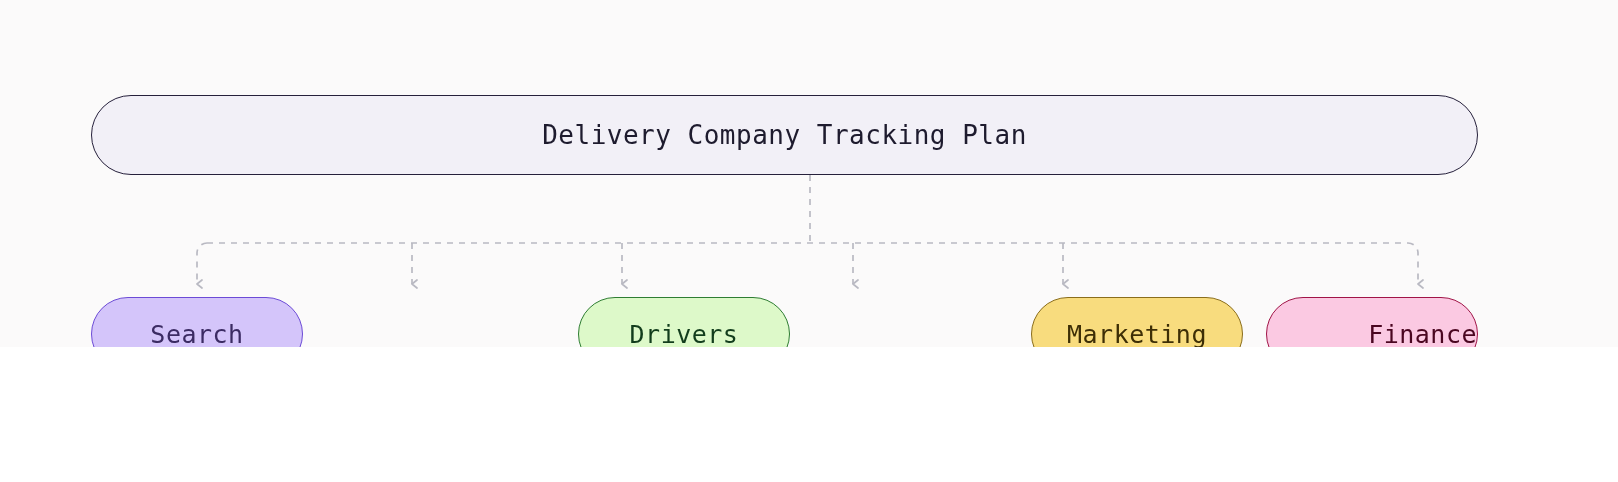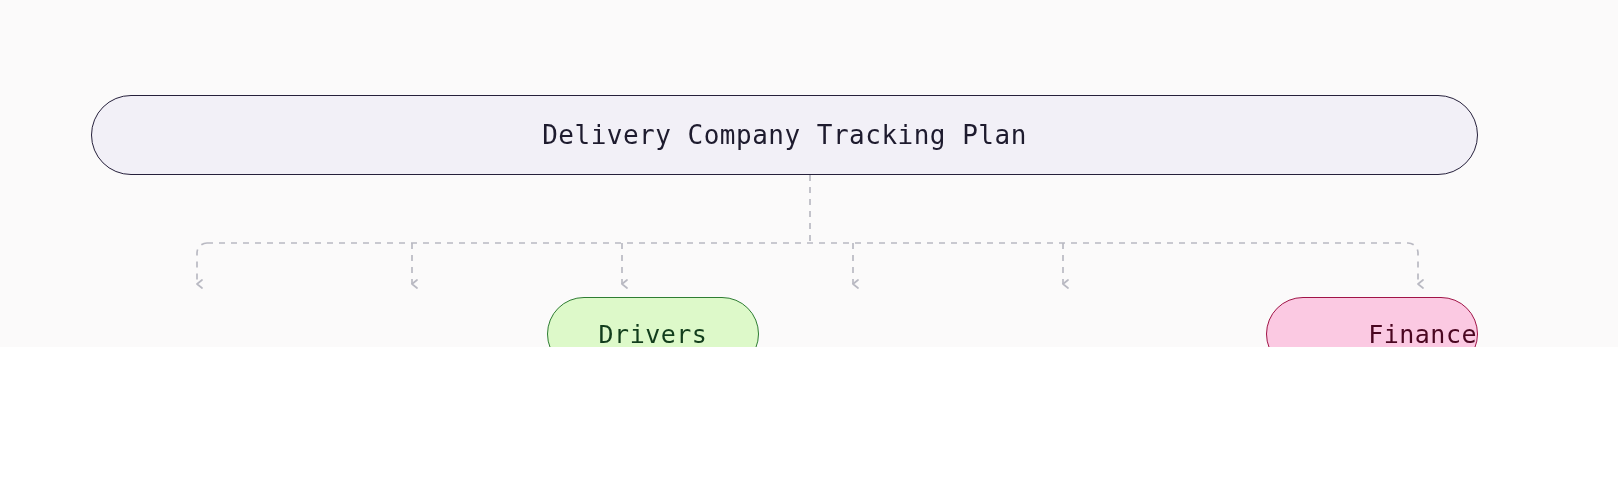--- a/index.html
+++ b/index.html
@@ -76,25 +76,31 @@
       <path d="M 853 243 L 853 284" marker-end="url(#arrowhead)"></path>
       <path d="M 1063 243 L 1063 284" marker-end="url(#arrowhead)"></path>
       <path d="M 1408 243 A 10 10 0 0 1 1418 253 L 1418 284" marker-end="url(#arrowhead)"></path>
     </g>
   </svg>
 
   <div class="node root-node" style="background: rgb(242, 240, 247); border-color: rgb(38, 32, 59); color: rgb(30, 27, 46);">
     <span class="leaf-label">Delivery Company Tracking Plan</span>
   </div>
 
+  <div class="node leaf-node" style="left: 91px; width: 212px; background: rgb(212, 197, 250); border-color: rgb(108, 75, 214); color: rgb(59, 43, 99);">
+    <span class="leaf-label">Search</span>
+  </div>
 
 
-  <div class="node leaf-node" style="left: 547px; width: 212px; background: rgb(221, 249, 201); border-color: rgb(46, 125, 50); color: rgb(18, 61, 28);">
+  <div class="node leaf-node" style="left: 578px; width: 212px; background: rgb(221, 249, 201); border-color: rgb(46, 125, 50); color: rgb(18, 61, 28);">
     <span class="leaf-label">Drivers</span>
   </div>
 
 
+  <div class="node leaf-node" style="left: 1031px; width: 212px; background: rgb(248, 220, 126); border-color: rgb(138, 109, 27); color: rgb(61, 46, 6);">
+    <span class="leaf-label">Marketing</span>
+  </div>
 
   <div class="node leaf-node" style="left: 1266px; width: 212px; background: rgb(251, 201, 226); border-color: rgb(160, 20, 71); color: rgb(74, 6, 32); justify-content: flex-end;">
     <span class="leaf-label">Finance</span>
   </div>
 
 </div>
 
 </body></html>

